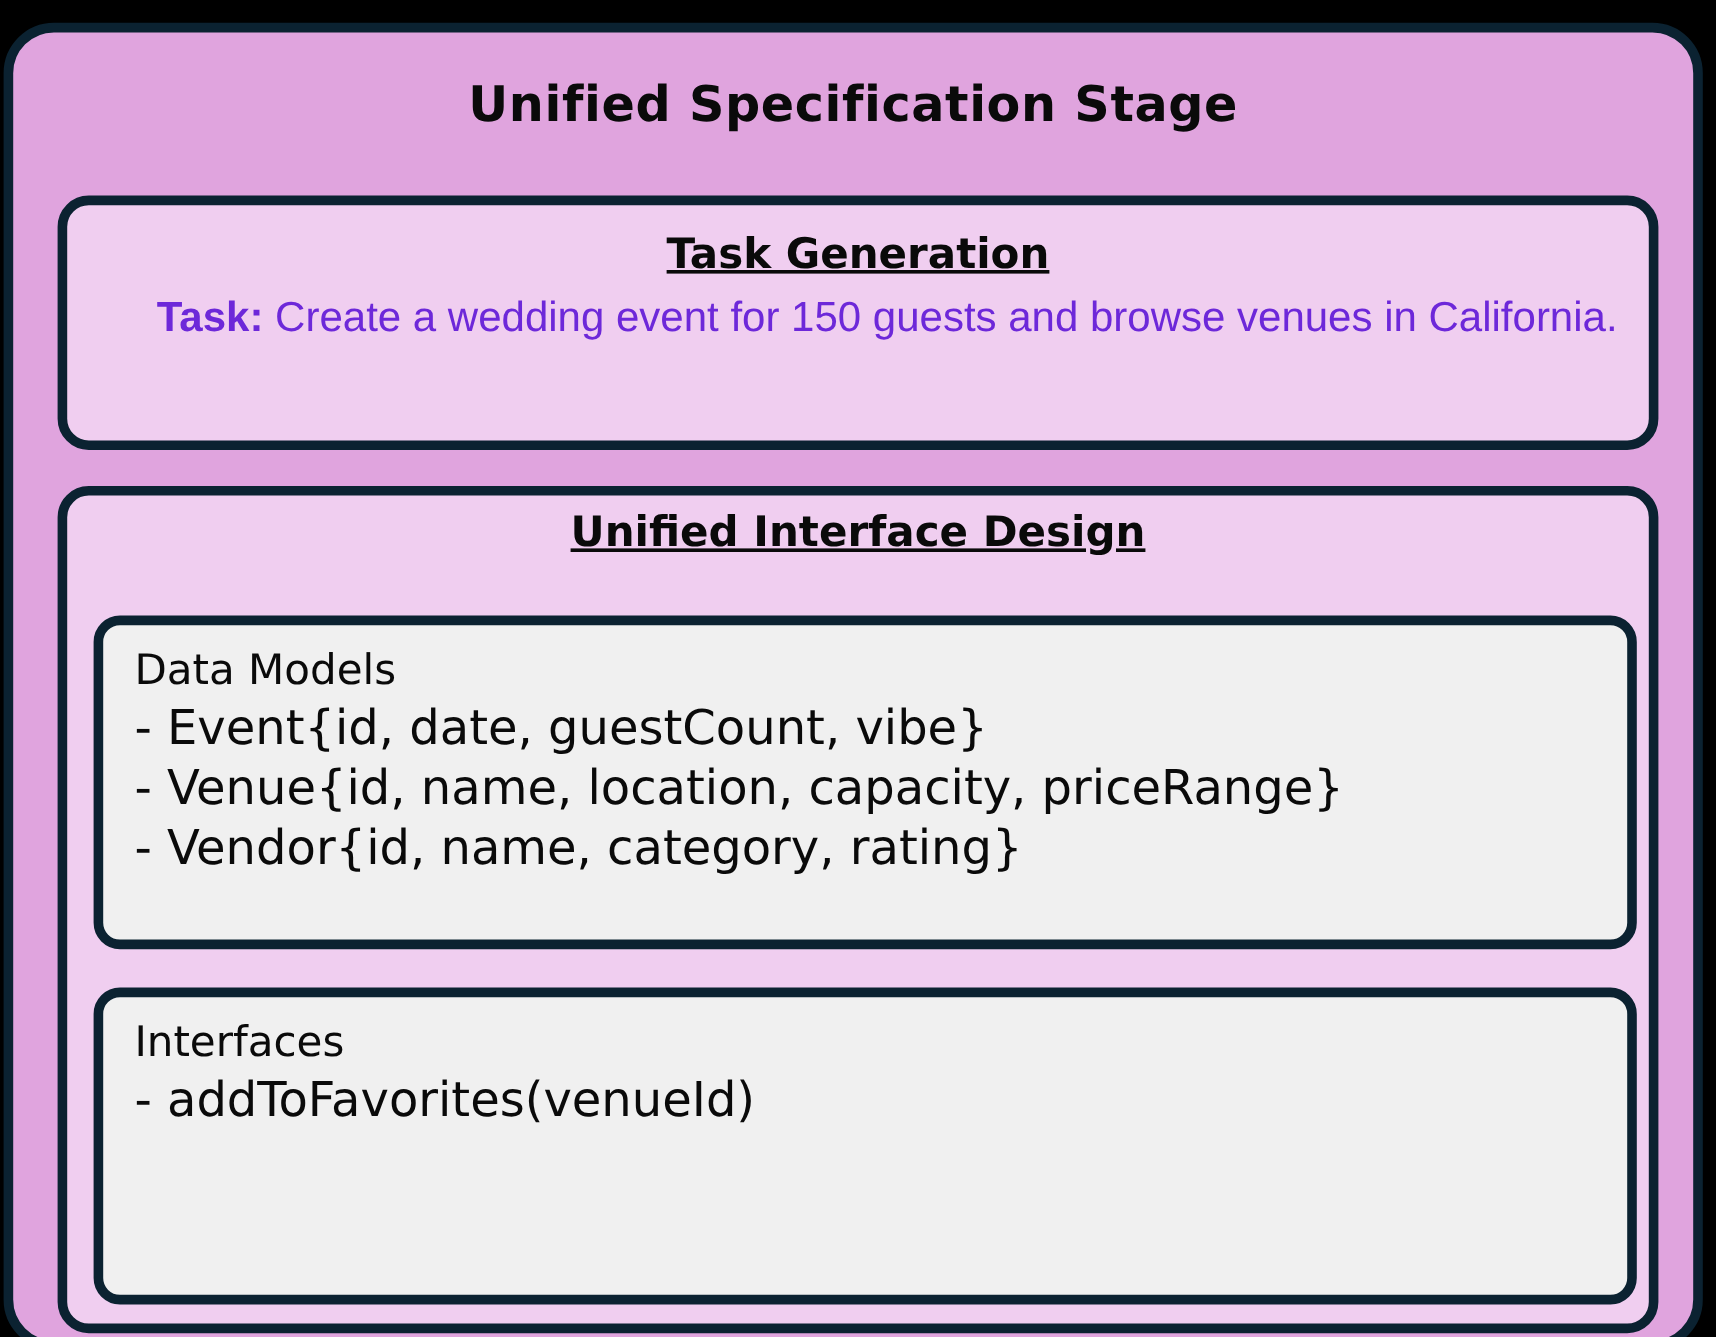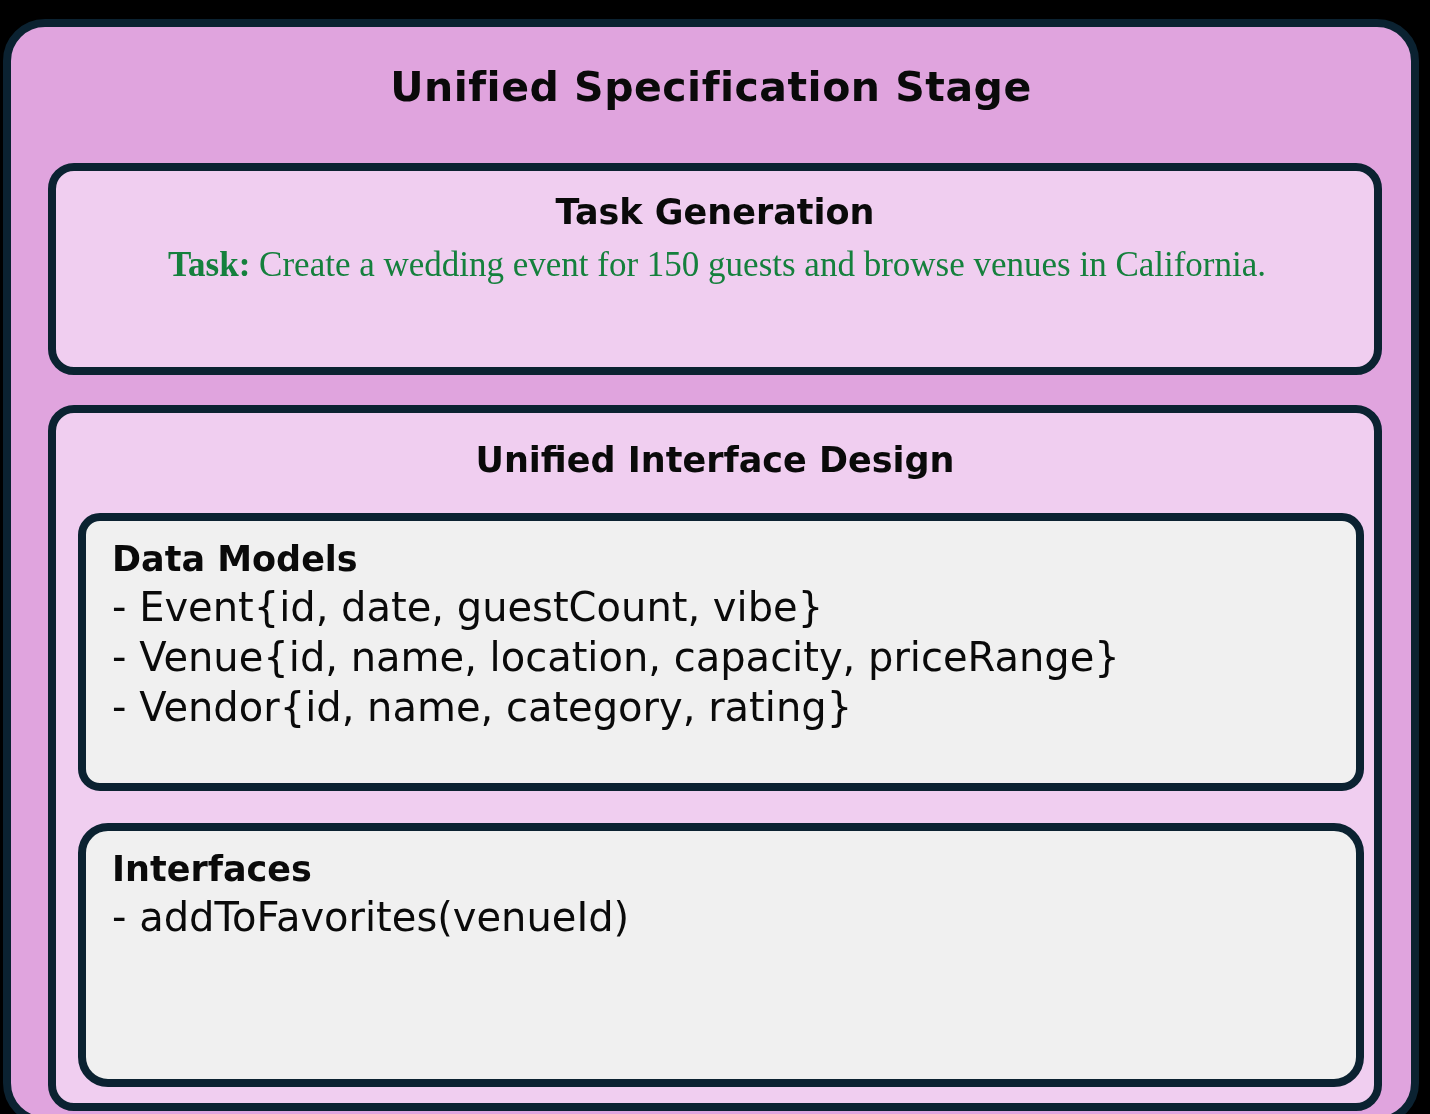--- a/index.html
+++ b/index.html
@@ -63,32 +63,33 @@
   }
 
   .section-title {
     text-align: center;
     font-family: "DejaVu Sans", sans-serif;
     font-weight: bold;
     font-size: 35px;
     line-height: 1.1;
     color: #0a0a0a;
     white-space: nowrap;
+    text-decoration: underline;
   }
 
   #task-generation-section .section-title { padding-top: 22px; }
-  #interface-design-section .section-title { padding-top: 28px; }
+  #interface-design-section .section-title { padding-top: 12px; }
 
   .task-body {
-    font-family: Liberation Serif, serif;
+    font-family: Liberation Sans, sans-serif;
     font-size: 35px;
     line-height: 1.32;
-    color: #15803d;
+    color: #6d28d9;
     padding: 10px 26px 0 30px;
-    text-align: center;
+    text-align: right;
   }
   .task-body .lead {
     font-weight: bold;
   }
 
   
   .panel {
     position: absolute;
     box-sizing: border-box;
     background: #f0f0f0;
@@ -102,26 +103,25 @@
     top: 100px;
     width: 1286px;
     height: 278px;
   }
 
   #interfaces-panel {
     left: 22px;
     top: 410px;
     width: 1286px;
     height: 264px;
-    border-radius: 30px;
   }
 
   .panel-heading {
     font-family: "DejaVu Sans", sans-serif;
-    font-weight: bold;
+    font-weight: normal;
     font-size: 35px;
     line-height: 1.16;
     color: #0a0a0a;
     margin: 0 0 2px 0;
   }
 
   .panel-line {
     font-family: "DejaVu Sans", sans-serif;
     font-size: 40px;
     line-height: 1.25;

